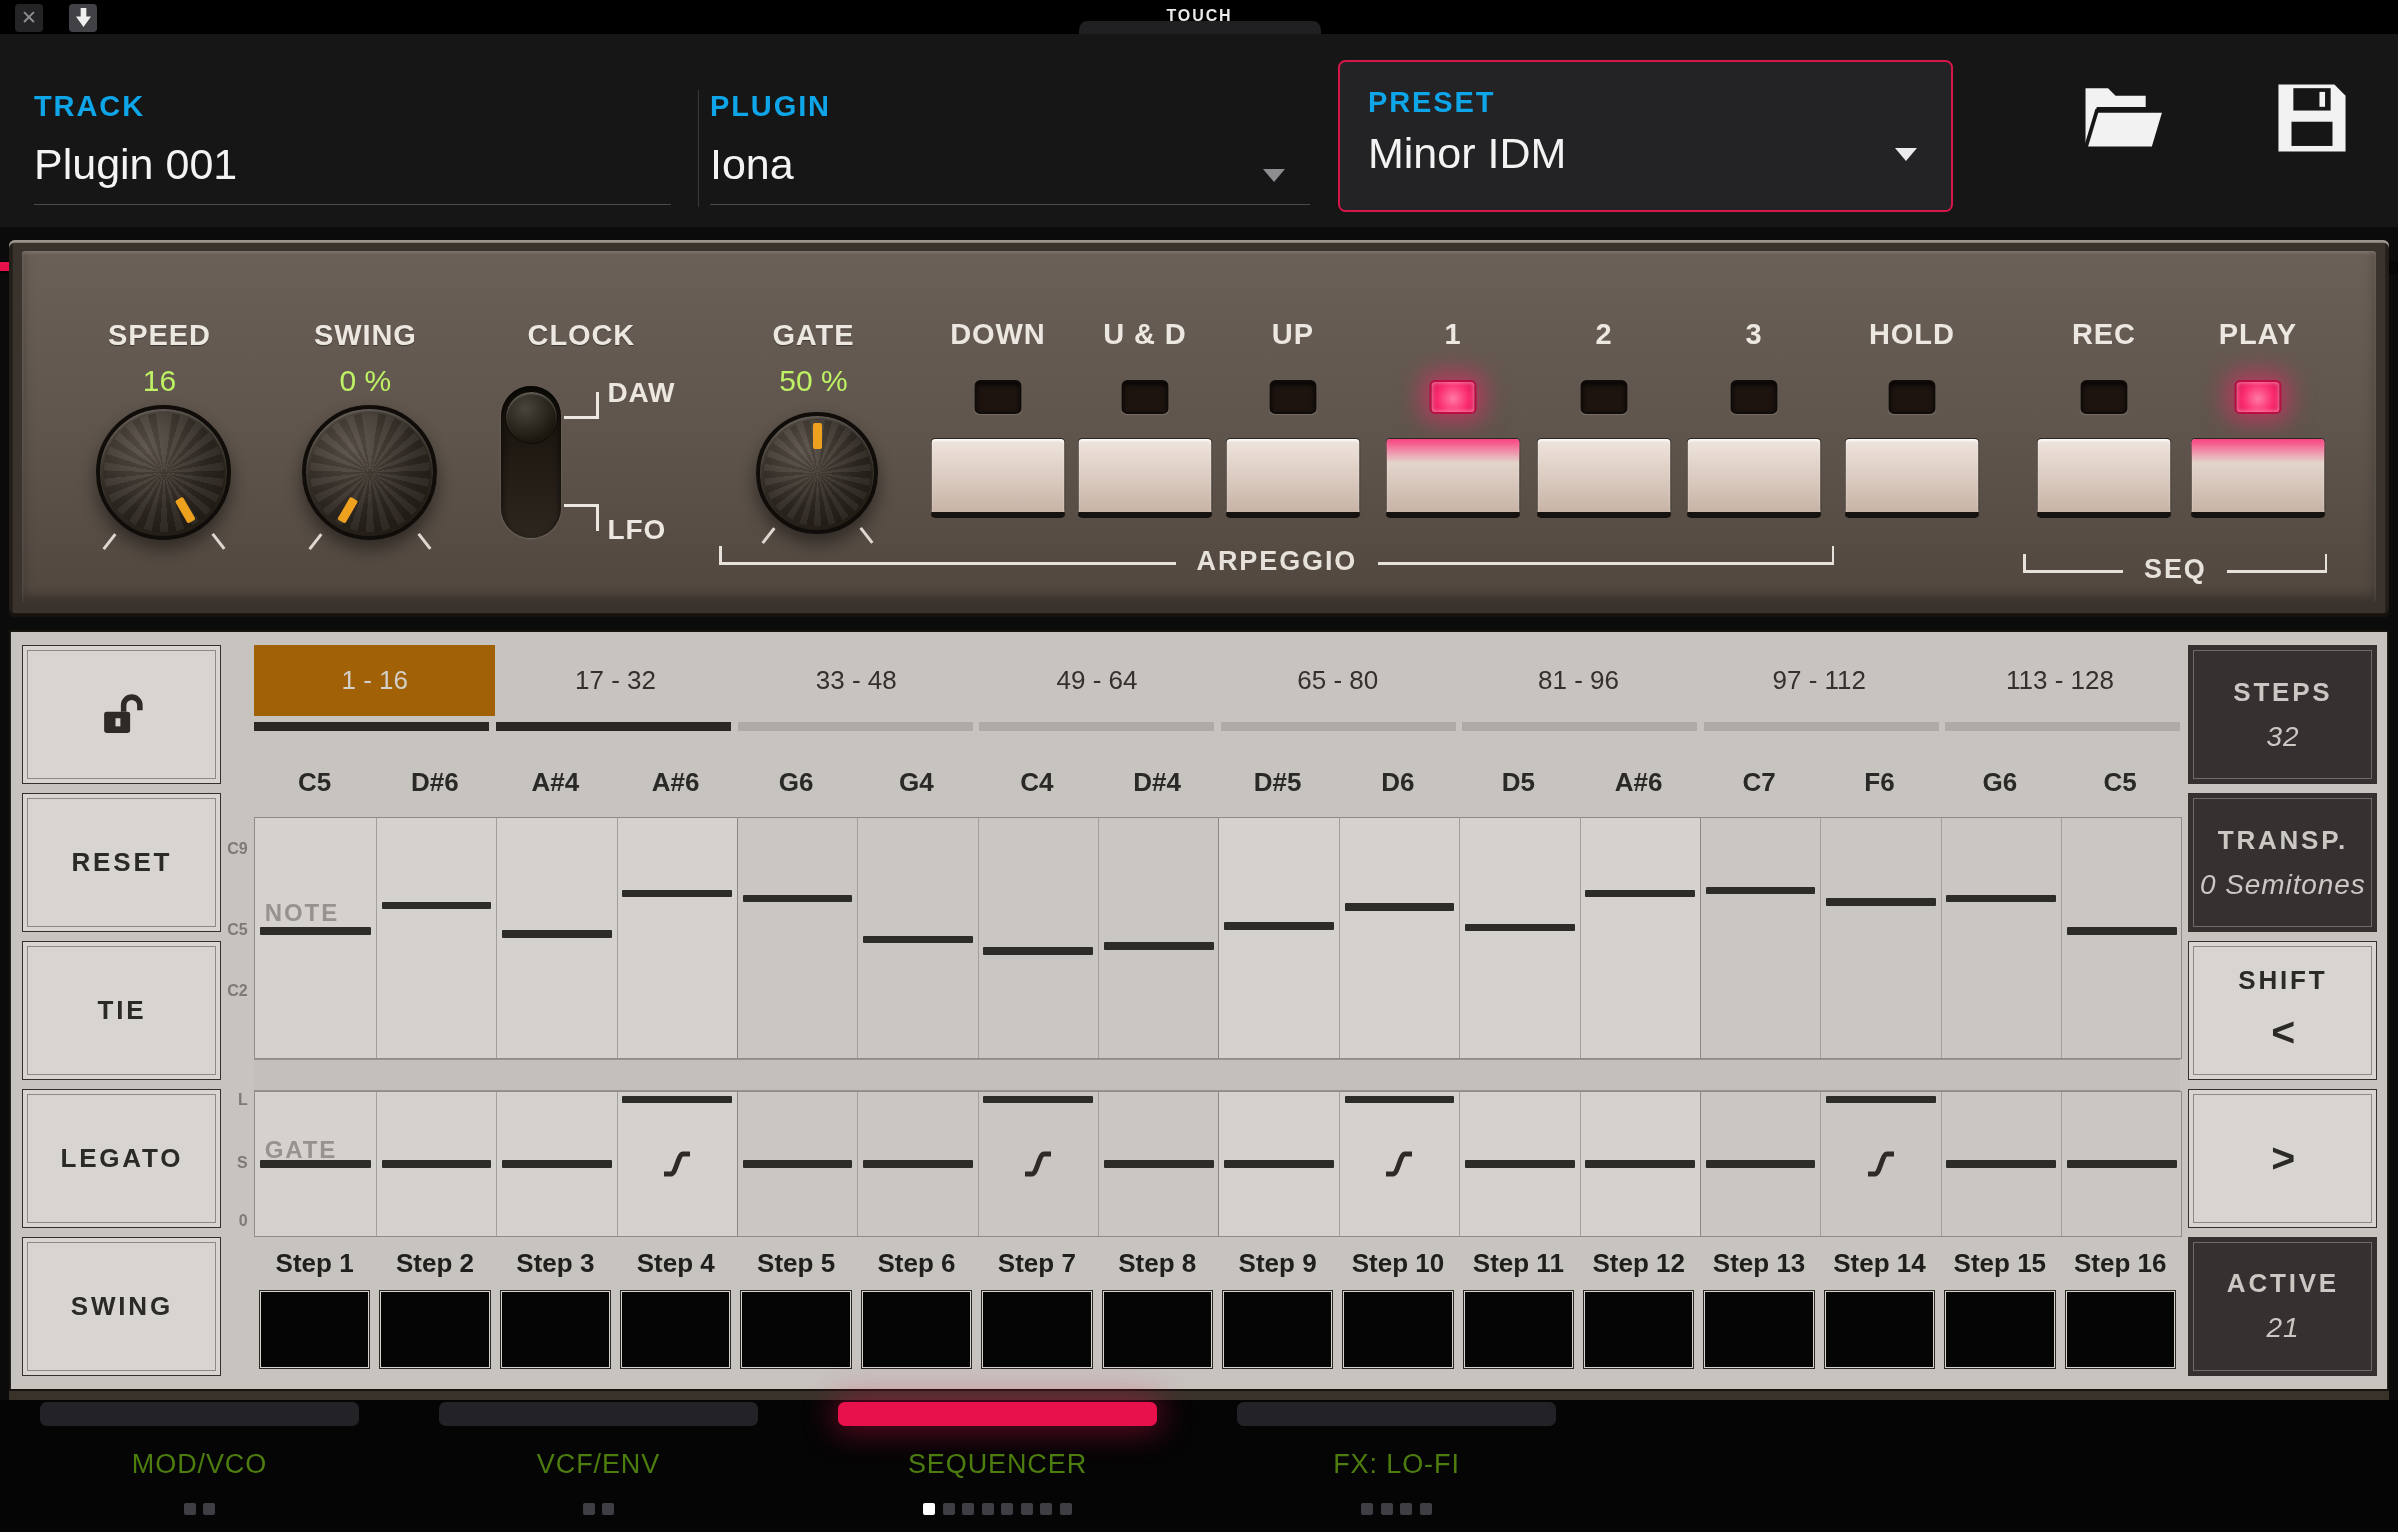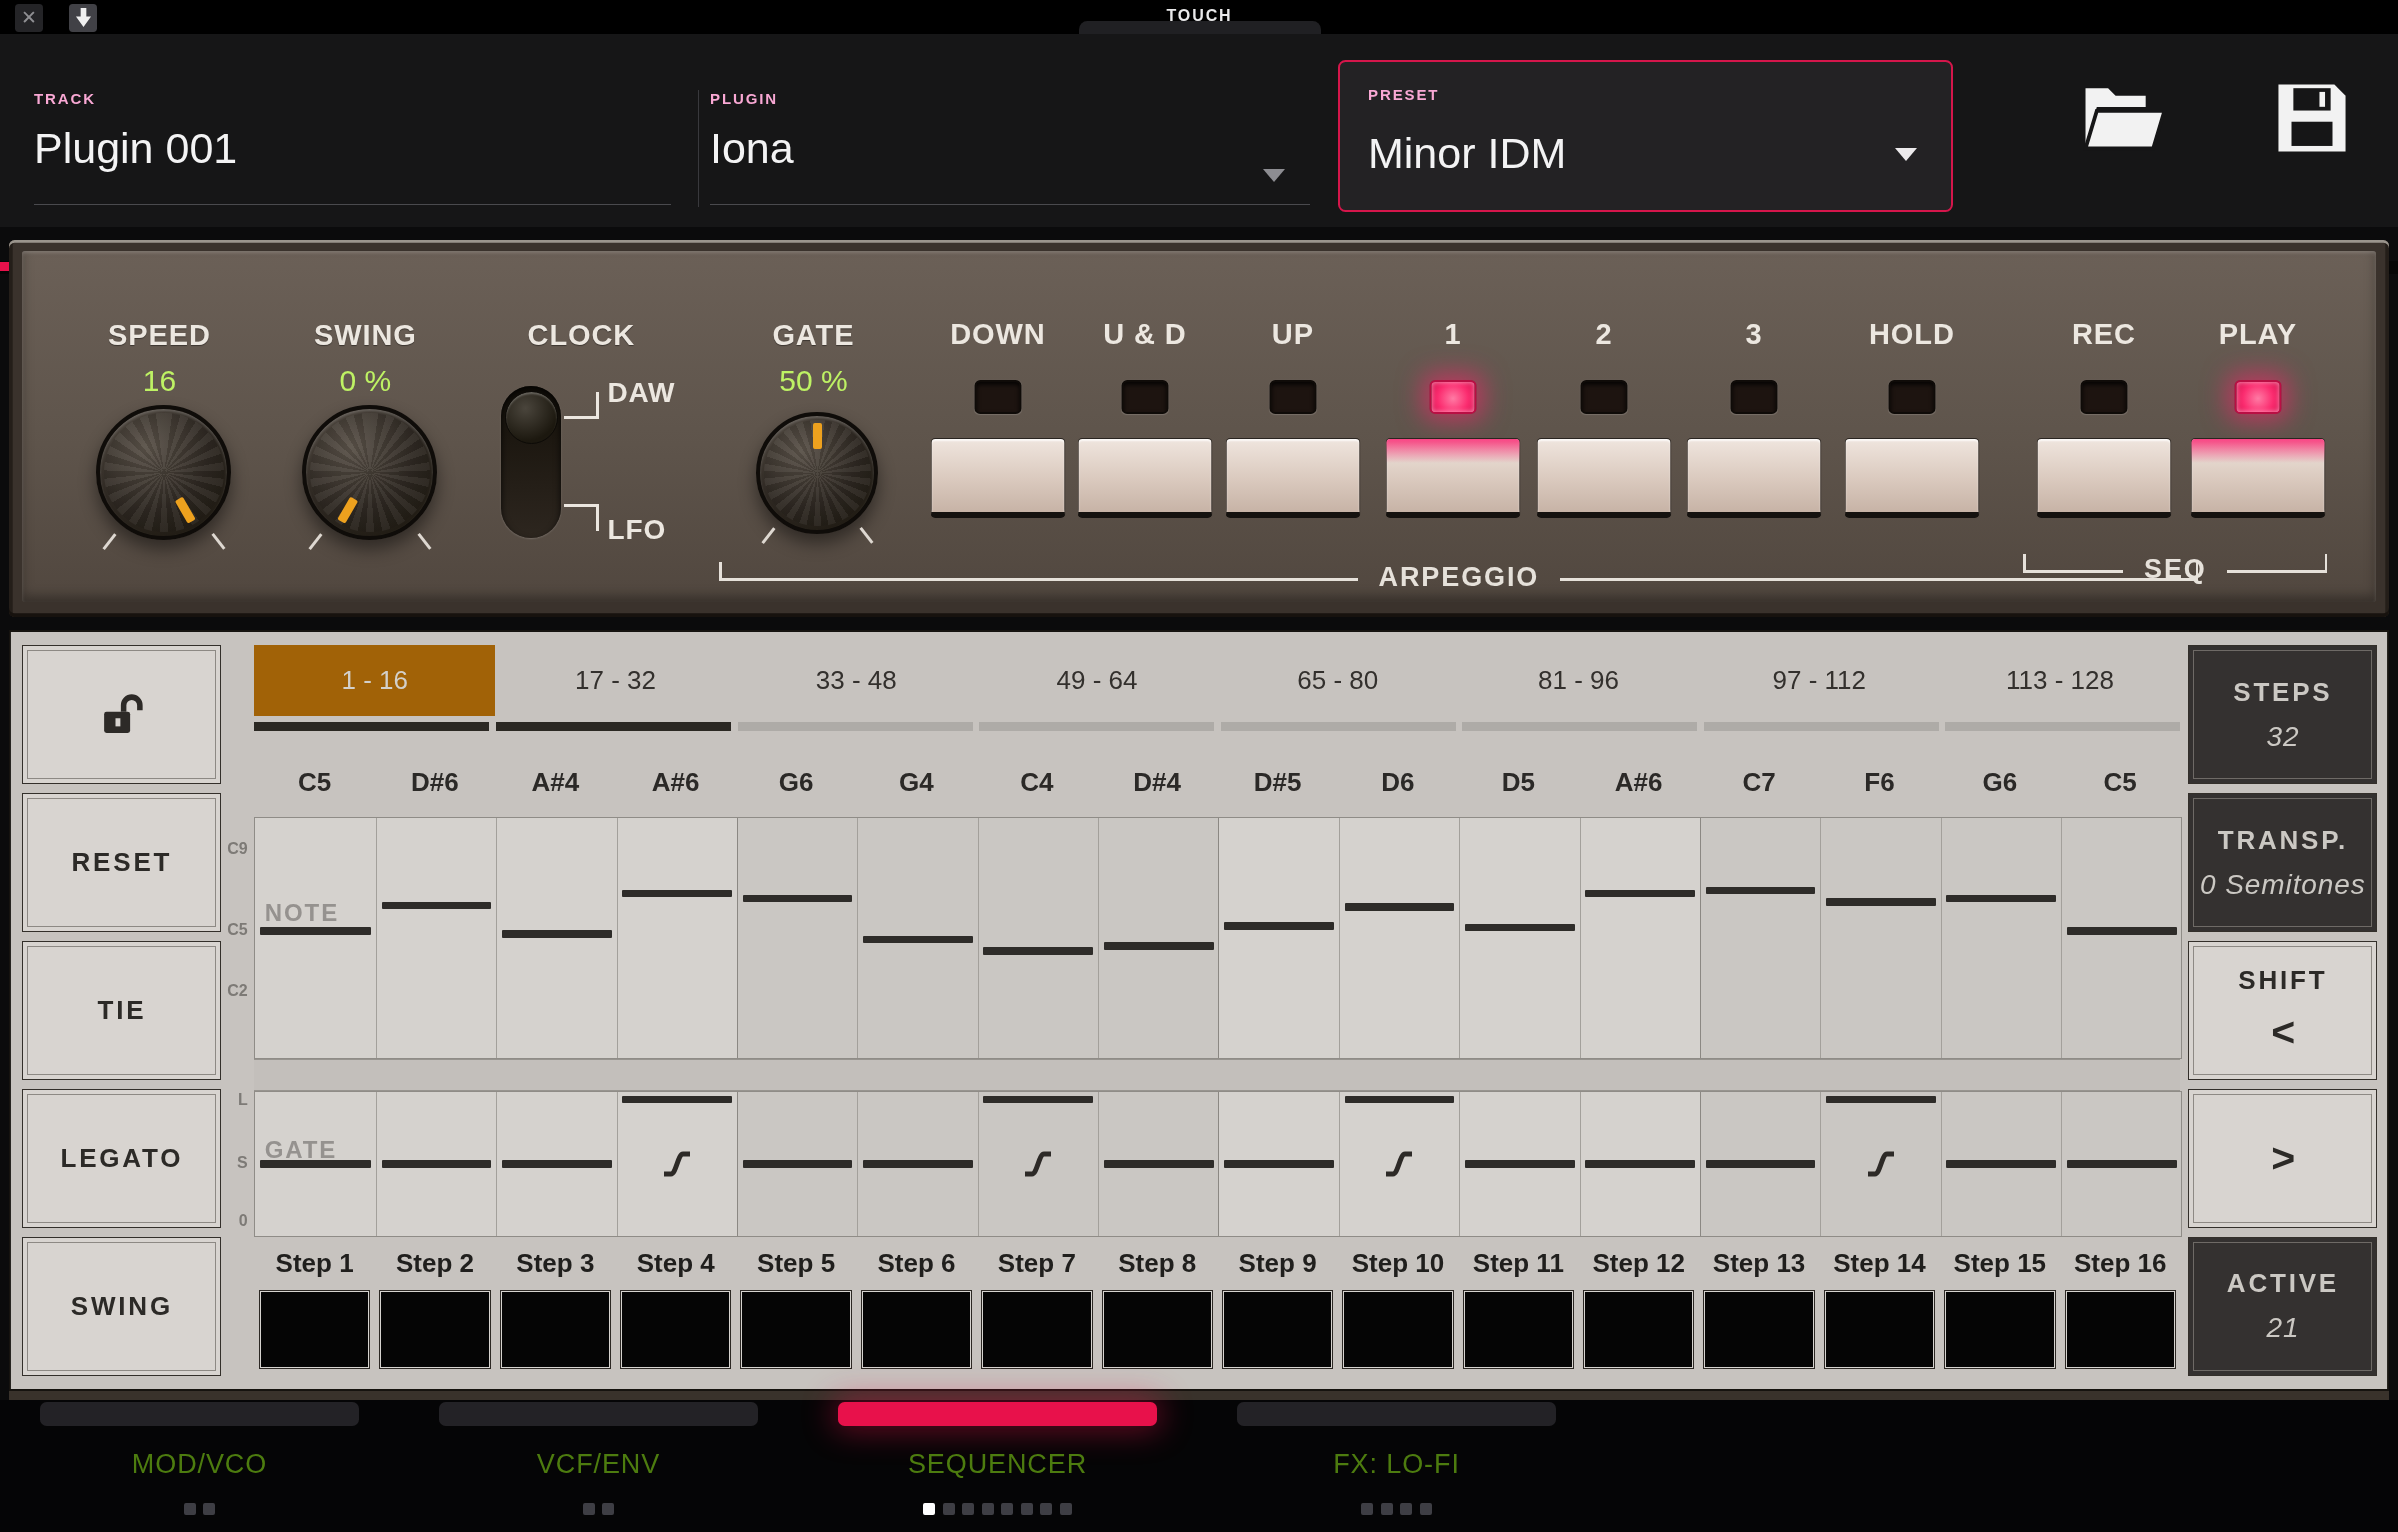--- a/index.html
+++ b/index.html
@@ -11,21 +11,21 @@
   #touch-label{position:absolute;left:0;right:0;top:6.6px;text-align:center;color:#e9e9ea;
                font-size:16px;font-weight:bold;letter-spacing:1.9px;}
   #top-tab{position:absolute;left:1079px;top:20.6px;width:242px;height:26px;background:#202023;border-radius:8.4px;}
   .winbtn{position:absolute;top:3.7px;width:28px;height:28px;border-radius:3.7px;display:flex;
           align-items:center;justify-content:center;}
   #win-close{left:15px;background:#242427;color:#8f8f93;font-size:19px;font-weight:bold;}
   #win-download{left:69px;background:#414146;}
 
   
   #header{position:absolute;left:0;top:34px;width:2399px;height:193px;background:#161617;}
-  .fld-label{color:#f9a8d4;font-size:15px;font-weight:bold;letter-spacing:1.9px;}
+  .fld-label{color:#0ea5e9;font-size:29px;font-weight:bold;letter-spacing:1.9px;}
   .fld-value{color:#f3f3f4;font-size:43px;}
   #track-field{position:absolute;left:34px;top:56px;width:637px;}
   #plugin-field{position:absolute;left:710px;top:56px;width:600px;}
   .fld-label{display:block;margin-bottom:17px;}
   .fld-underline{position:absolute;left:0;right:0;top:114px;border-bottom:1.9px solid #4a4a4e;}
   #hdr-div{position:absolute;left:698px;top:56px;height:117px;border-left:1.9px solid #39393d;}
   .caret{width:0;height:0;border-left:11.2px solid transparent;border-right:11.2px solid transparent;
          border-top:13px solid #8d8d92;position:absolute;}
   #plugin-caret{left:553px;top:79px;}
   #preset-box{position:absolute;left:1338px;top:26px;width:611px;height:148px;background:#232224;
@@ -287,21 +287,21 @@
           <div class="led"></div>
           <div class="keybtn"></div>
         </div>
         <div class="hw-unit" style="left: 2178px; top: 78px;">
           <div class="u-label">PLAY</div>
           <div class="led on"></div>
           <div class="keybtn lit"></div>
         </div>
       </div>
 
-    <div class="bracket" style="left:710px;top:320px;width:1479px;height:20.6px">
+    <div class="bracket" style="left:710px;top:304px;width:1115px;height:20.6px">
       <span class="btick"></span>
         <span class="bline"></span>
       <span class="blabel">ARPEGGIO</span>
       <span class="bline"></span>
         <span class="btick"></span>
     </div>
     <div class="bracket" style="left:2014px;top:312px;width:304px;height:20.6px">
       <span class="btick"></span>
         <span class="bline"></span>
       <span class="blabel">SEQ</span>

